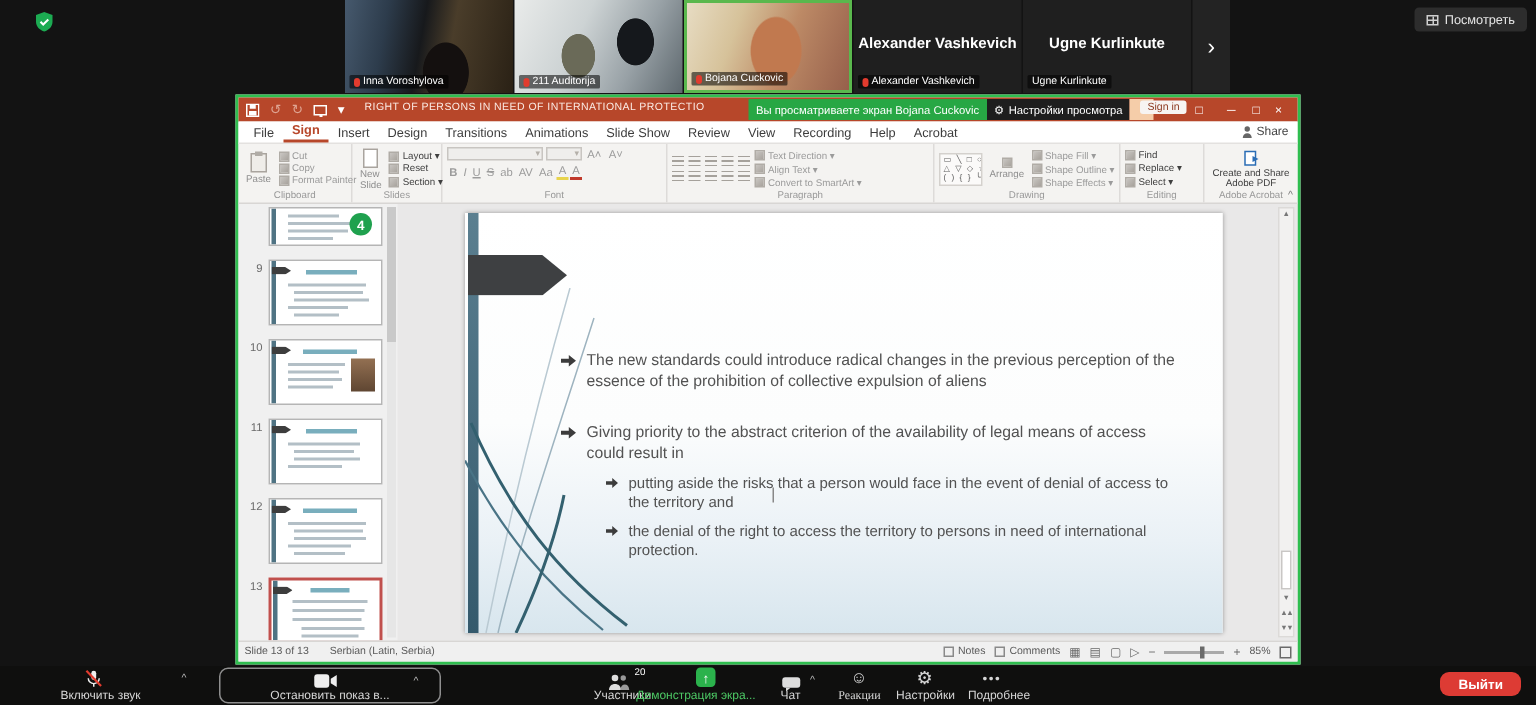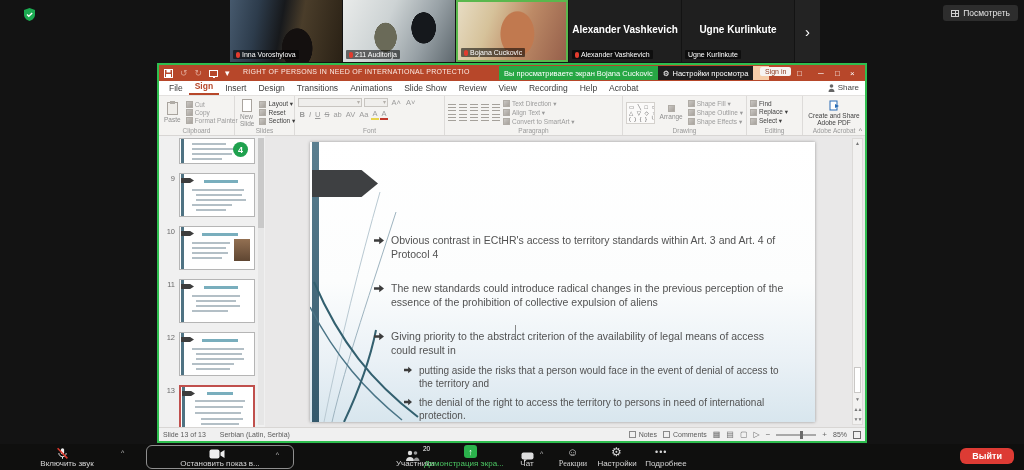--- a/index.html
+++ b/index.html
@@ -545,24 +545,20 @@
           <svg style="position:absolute; left:0; bottom:0;" width="130" height="230" viewBox="0 0 130 230">
             <path d="M70 0 C50 70 30 150 14 230" stroke="#b9c9d2" stroke-width="1" fill="none"></path>
             <path d="M86 20 C62 95 36 170 22 230" stroke="#9db3bf" stroke-width="1" fill="none"></path>
             <path d="M4 90 C30 150 62 190 108 225" stroke="#33606f" stroke-width="2" fill="none"></path>
             <path d="M0 115 C26 165 55 198 92 228" stroke="#4a7486" stroke-width="1.5" fill="none"></path>
             <path d="M34 230 C50 196 60 168 66 138" stroke="#33606f" stroke-width="2" fill="none"></path>
           </svg>
           <div class="sbody">
             <div class="bullet">
                 <span class="blt"></span>
-                <span>Obvious contrast in ECtHR's access to territory standards within Art. 3 and Art. 4 of Protocol 4</span>
-              </div>
-            <div class="bullet">
-                <span class="blt"></span>
                 <span>The new standards could introduce radical changes in the previous perception of the essence of the prohibition of collective expulsion of aliens</span>
               </div>
             <div class="bullet b3">
                 <span class="blt"></span>
                 <span>Giving priority to the abstract criterion of the availability of legal means of access could result in</span>
               </div>
             <div class="bullet l2">
                 <span class="blt"></span>
                 <span>putting aside the risks that a person would face in the event of denial of access to the territory and</span>
               </div>

